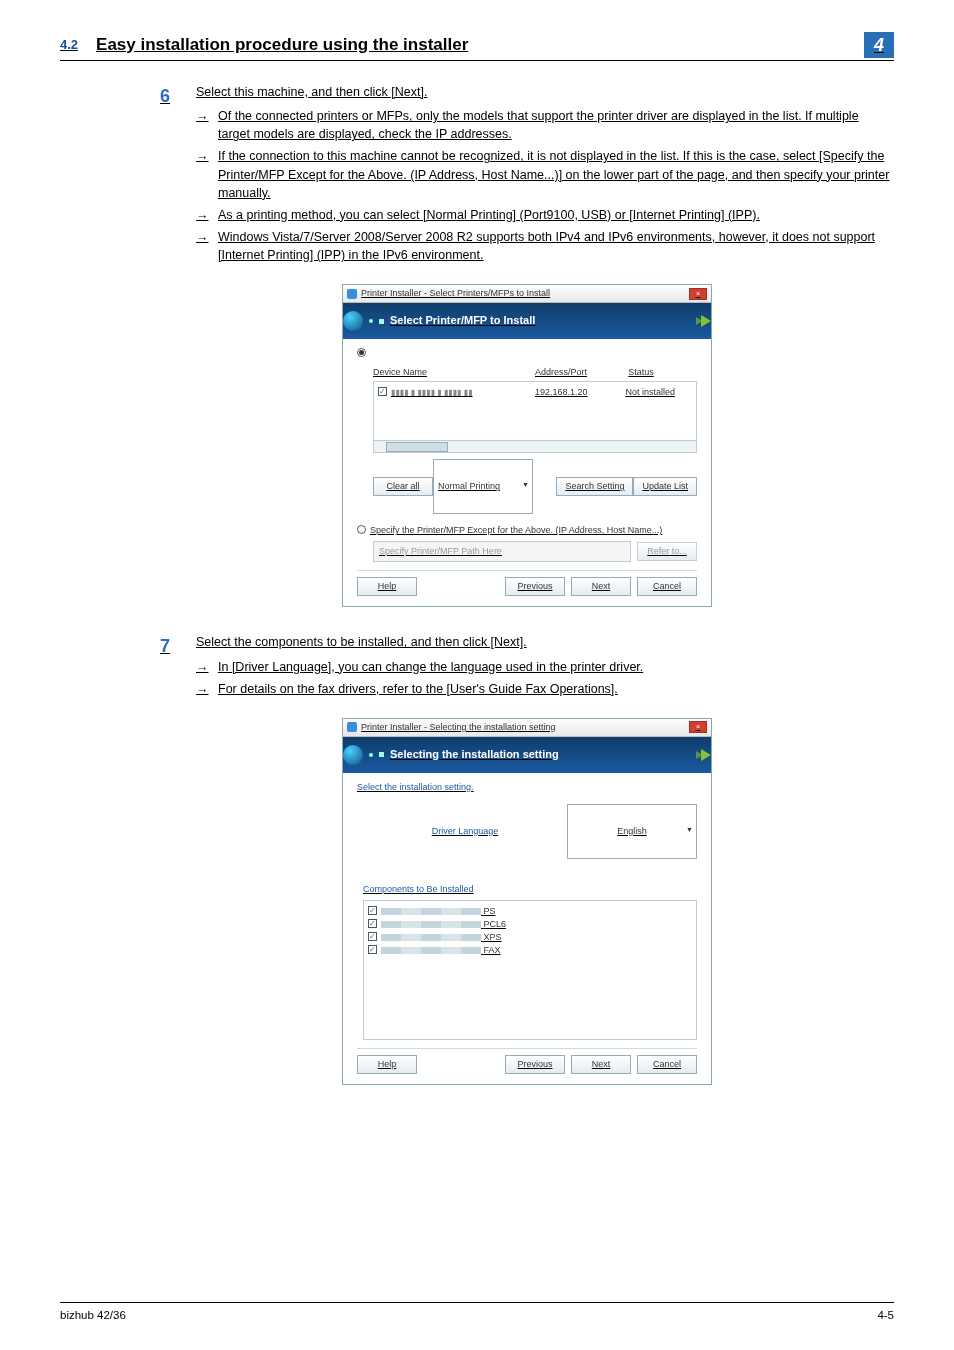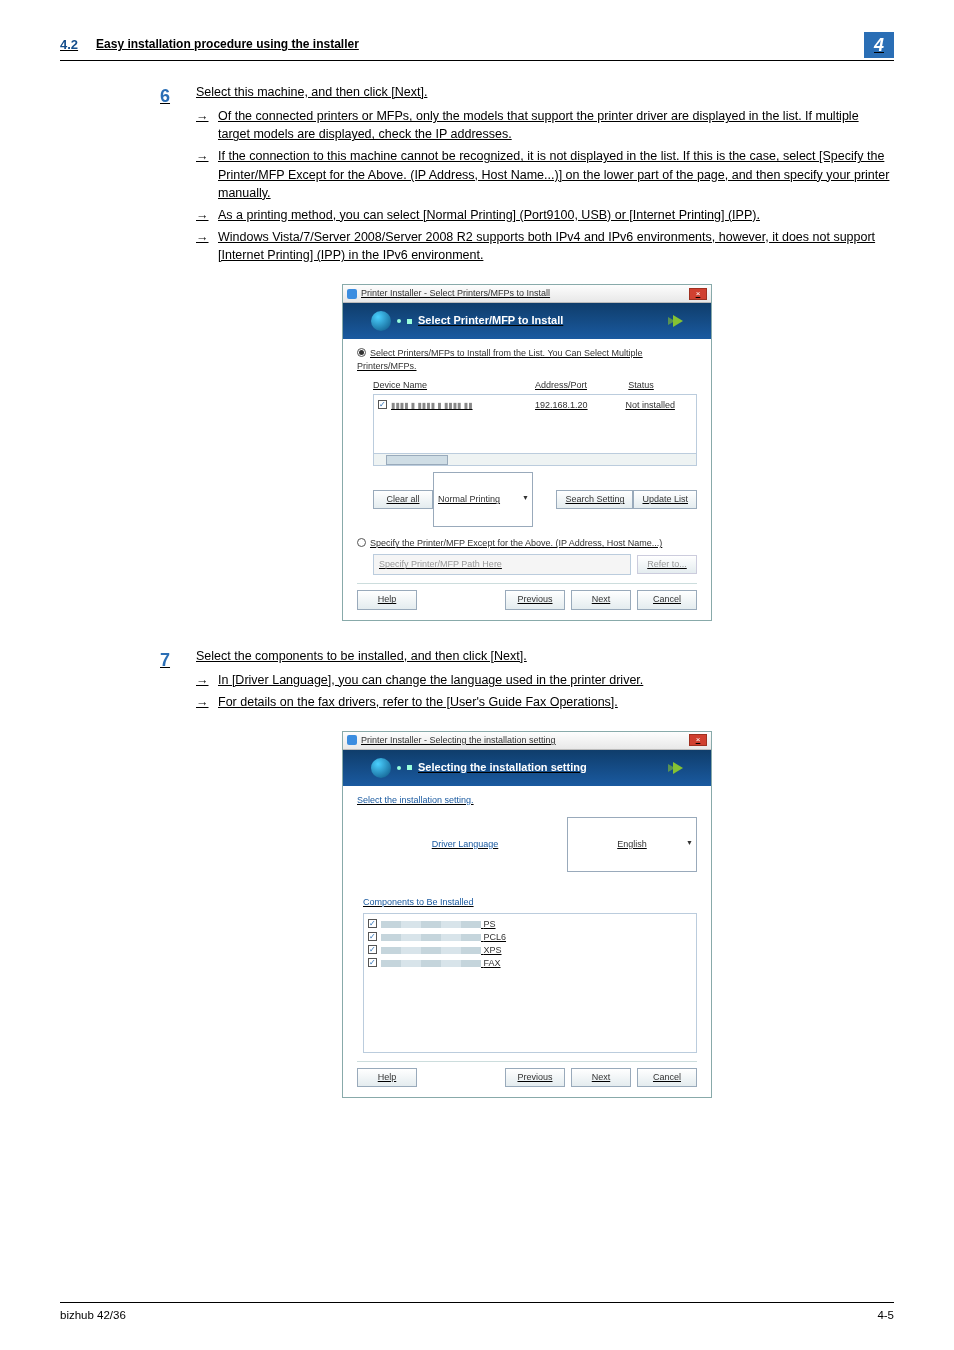--- a/index.html
+++ b/index.html
@@ -1,34 +1,34 @@
 <!DOCTYPE html>
 <html><head>
 <meta charset="utf-8">
 <style>
   * { box-sizing: border-box; margin: 0; padding: 0; }
   body { font-family: Arial, Helvetica, sans-serif; background: #fff; width: 954px; height: 1350px; position: relative; color: #000; font-size: 12.5px; line-height: 1.45; }
   .page { padding: 32px 60px 0 60px; text-decoration: underline; }
   .topline { display: flex; align-items: center; border-bottom: 1px solid #000; padding-bottom: 2px; }
   .section-no { color: #144e8c; font-weight: bold; font-size: 13px; margin-right: 18px; }
-  .section-title { font-weight: bold; font-size: 12px; }
+  .section-title { font-weight: bold; font-size: 17px; }
   .chapbox { margin-left: auto; background: #2a6eb5; color: #fff; width: 30px; height: 26px; text-align: center; font-weight: bold; font-style: italic; font-size: 18px; line-height: 26px; }
   .content { margin-left: 100px; margin-top: 22px; }
   .step { display: flex; margin-bottom: 6px; }
   .stepnum { color: #2a6eb5; font-size: 18px; font-weight: bold; width: 36px; flex-shrink: 0; }
   .stepbody { flex: 1; }
   .bullets { margin-top: 6px; }
   .bullet { display: flex; margin-bottom: 4px; }
   .arrow { width: 22px; flex-shrink: 0; font-weight: bold; }
   .bullet-text { flex: 1; }
   .screenshot { margin: 16px auto 26px auto; width: 370px; border: 1px solid #8aa; background: #f7fbfb; font-family: Tahoma, sans-serif; font-size: 9px; color: #333; }
   .ss-titlebar { background: linear-gradient(#fdfdfd,#e8e8e8); border-bottom: 1px solid #bbb; padding: 2px 4px; display: flex; align-items: center; }
   .ss-titlebar .ico { width: 10px; height: 10px; background: #3b8de0; margin-right: 4px; border-radius: 2px; }
   .ss-close { margin-left: auto; width: 18px; height: 12px; background: #d04030; border: 1px solid #a03020; color: #fff; font-size: 8px; text-align: center; line-height: 10px; }
-  .ss-banner { background: linear-gradient(#0f3d6b,#1a5aa0); color: #fff; padding: 8px 28px; display: flex; align-items: center; }
+  .ss-banner { background: linear-gradient(#0f3d6b,#1a5aa0); color: #fff; padding: 8px 0; display: flex; align-items: center; }
   .ss-banner .dot1 { width: 20px; height: 20px; border-radius: 50%; background: radial-gradient(circle at 35% 30%, #4ad0ff, #0a5080); margin-right: 6px; }
   .ss-banner .dot2 { width: 4px; height: 4px; border-radius: 50%; background: #9fd; margin-right: 6px; }
   .ss-banner .bbullet { width: 5px; height: 5px; background: #9fd; margin-right: 6px; }
   .ss-banner .btitle { color: #fff; font-weight: bold; font-size: 11px; }
   .ss-banner .barrow { margin-left: auto; display: flex; align-items: center; gap: 0; }
   .barr { width: 0; height: 0; border-top: 6px solid transparent; border-bottom: 6px solid transparent; border-left: 10px solid #86c232; margin-left: -2px; }
   .barr.small { border-top-width: 4px; border-bottom-width: 4px; border-left-width: 7px; opacity: .6; }
   .ss-body { padding: 8px 14px 10px 14px; background: #fff; }
   .ss-radio { display: inline-block; width: 9px; height: 9px; border: 1px solid #555; border-radius: 50%; margin-right: 4px; position: relative; top: 1px; }
   .ss-radio.checked::after { content: ""; position: absolute; width: 5px; height: 5px; background: #333; border-radius: 50%; top: 1px; left: 1px; }
@@ -102,21 +102,21 @@
         <span class="dot1"></span>
         <span class="dot2"></span>
         <span class="bbullet"></span>
         <span class="btitle">Select Printer/MFP to Install</span>
         <span class="barrow">
             <span class="barr small"></span>
             <span class="barr"></span>
           </span>
       </div>
       <div class="ss-body">
-        <div><span class="ss-radio checked"></span><span>Select Printers/MFPs to Install from the List. You Can Select Multiple Printers/MFPs.</span></div>
+        <div><span class="ss-radio checked"></span></div>
         <div class="ss-table">
           <div class="ss-thead">
             <span class="ss-col-dev">Device Name</span>
             <span class="ss-col-addr">Address/Port</span>
             <span class="ss-col-stat">Status</span>
           </div>
         </div>
         <div class="ss-listbox">
           <div class="ss-trow">
             <span class="ss-col-dev"><span class="ss-check checked"></span><span class="fake">▮▮▮▮ ▮ ▮▮▮▮ ▮ ▮▮▮▮ ▮▮</span></span>

